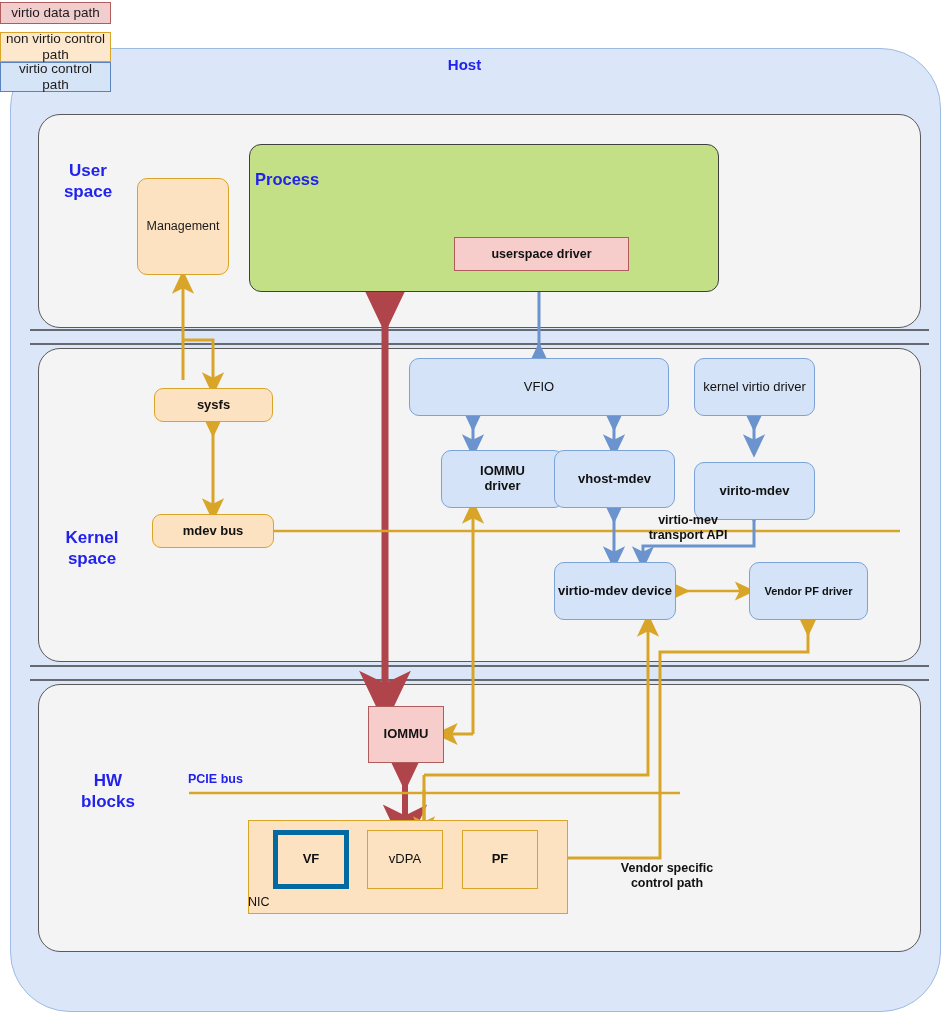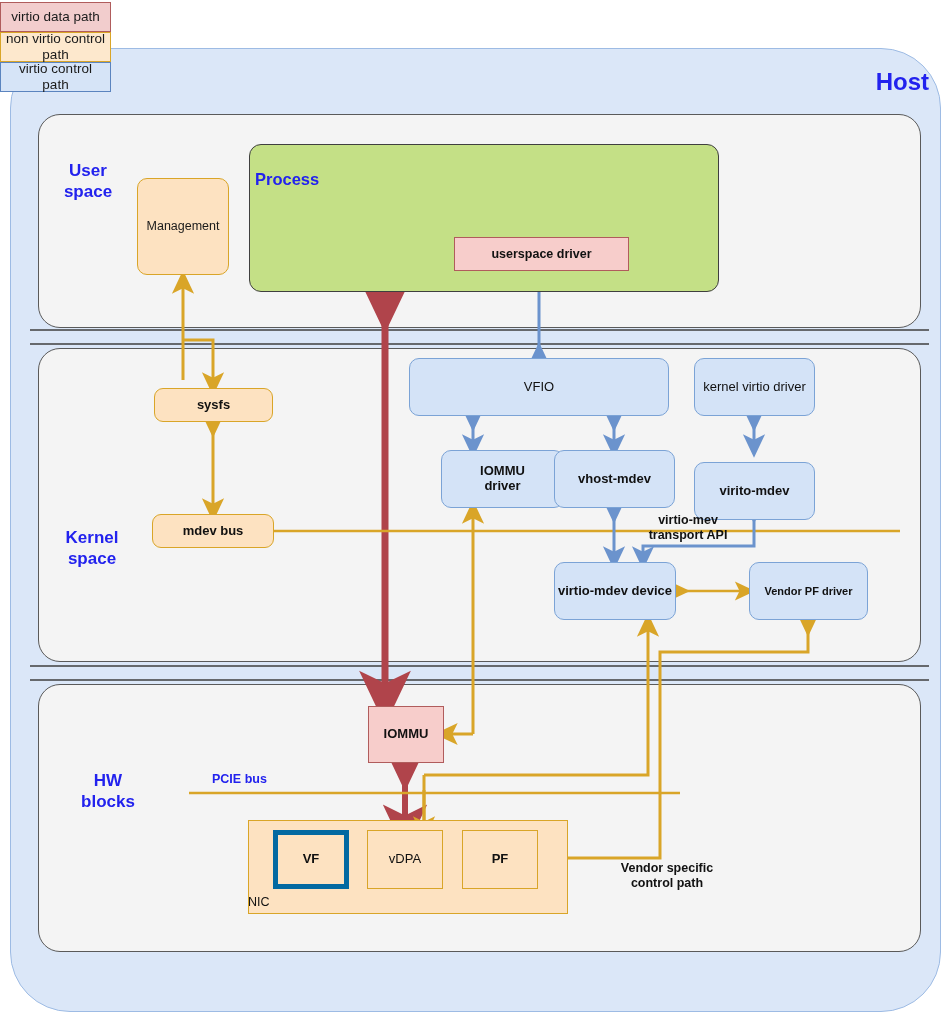--- a/index.html
+++ b/index.html
@@ -8,29 +8,29 @@
   .stage{position:absolute;left:0;top:0;width:949px;height:1015px;}
   svg.layer{position:absolute;left:0;top:0;width:949px;height:1015px;pointer-events:none;}
 
   .box{position:absolute;box-sizing:border-box;display:flex;align-items:center;
        justify-content:center;text-align:center;line-height:1.15;}
 
   
   .legend-item{position:absolute;box-sizing:border-box;display:flex;align-items:center;
                justify-content:center;text-align:center;font-size:13.5px;color:#1a1a1a;
                line-height:1.15;padding:0 4px;}
-  .lg-data{left:0;top:2px;width:111px;height:30px;background:#f2cdcd;border:1px solid #b05c5c;}
+  .lg-data{left:0;top:2px;width:111px;height:22px;background:#f2cdcd;border:1px solid #b05c5c;}
   .lg-nonvirtio{left:0;top:32px;width:111px;height:30px;background:#fde8cd;border:1px solid #d9a528;}
   .lg-virtio{left:0;top:62px;width:111px;height:30px;background:#d6e4f7;border:1px solid #5b84bf;}
 
   
   .host{position:absolute;left:10px;top:48px;width:929px;height:962px;
         background:#dbe7f8;border:1px solid #9dbbe4;border-radius:60px;}
-  .host-title{position:absolute;left:0;top:68px;width:929px;text-align:right;
-        color:#2222ee;font-weight:bold;font-size:24px;}
+  .host-title{position:absolute;left:0;top:56px;width:929px;text-align:center;
+        color:#2222ee;font-weight:bold;font-size:15px;}
 
   .pane{position:absolute;background:#f4f4f4;border:1px solid #5a5a5a;border-radius:22px;}
   .pane-user{left:38px;top:114px;width:881px;height:212px;}
   .pane-kernel{left:38px;top:348px;width:881px;height:312px;}
   .pane-hw{left:38px;top:684px;width:881px;height:266px;}
 
   .pane-label{position:absolute;color:#2222ee;font-weight:bold;font-size:17px;
               text-align:center;line-height:1.25;}
   .lbl-user{left:50px;top:160px;width:76px;}
   .lbl-kernel{left:50px;top:527px;width:84px;}
@@ -61,21 +61,21 @@
   .viritomdev{left:694px;top:450px;width:121px;height:58px;font-weight:bold;margin-top:12px;}
   .vmdevdev{left:554px;top:562px;width:122px;height:58px;font-weight:bold;}
   .vendorpf{left:749px;top:562px;width:119px;height:58px;font-weight:bold;font-size:11px;}
 
   .transport-api{position:absolute;left:640px;top:513px;width:96px;
       text-align:center;font-weight:bold;font-size:12.5px;color:#111;line-height:1.2;}
 
   
   .iommu-hw{left:368px;top:706px;width:76px;height:57px;background:#f7cdcb;
       border:1px solid #b05c5c;font-weight:bold;font-size:13px;color:#111;}
-  .pcie-label{position:absolute;left:188px;top:772px;color:#2222ee;font-weight:bold;font-size:12.5px;margin-left:24px;}
+  .pcie-label{position:absolute;left:188px;top:772px;color:#2222ee;font-weight:bold;font-size:12.5px;}
 
   .nic{left:248px;top:820px;width:320px;height:94px;background:#fde2c1;
       border:1px solid #d9a528;}
   .nic-label{position:absolute;left:248px;top:895px;width:372px;text-align:left;
       font-size:12.5px;color:#111;}
   .vf{left:273px;top:830px;width:76px;height:59px;background:#fde2c1;
       border:5px solid #0369a1;font-weight:bold;font-size:13px;color:#111;}
   .vdpa{left:367px;top:830px;width:76px;height:59px;background:#fde2c1;
       border:1px solid #d9a528;font-size:13px;color:#111;}
   .pf{left:462px;top:830px;width:76px;height:59px;background:#fde2c1;

